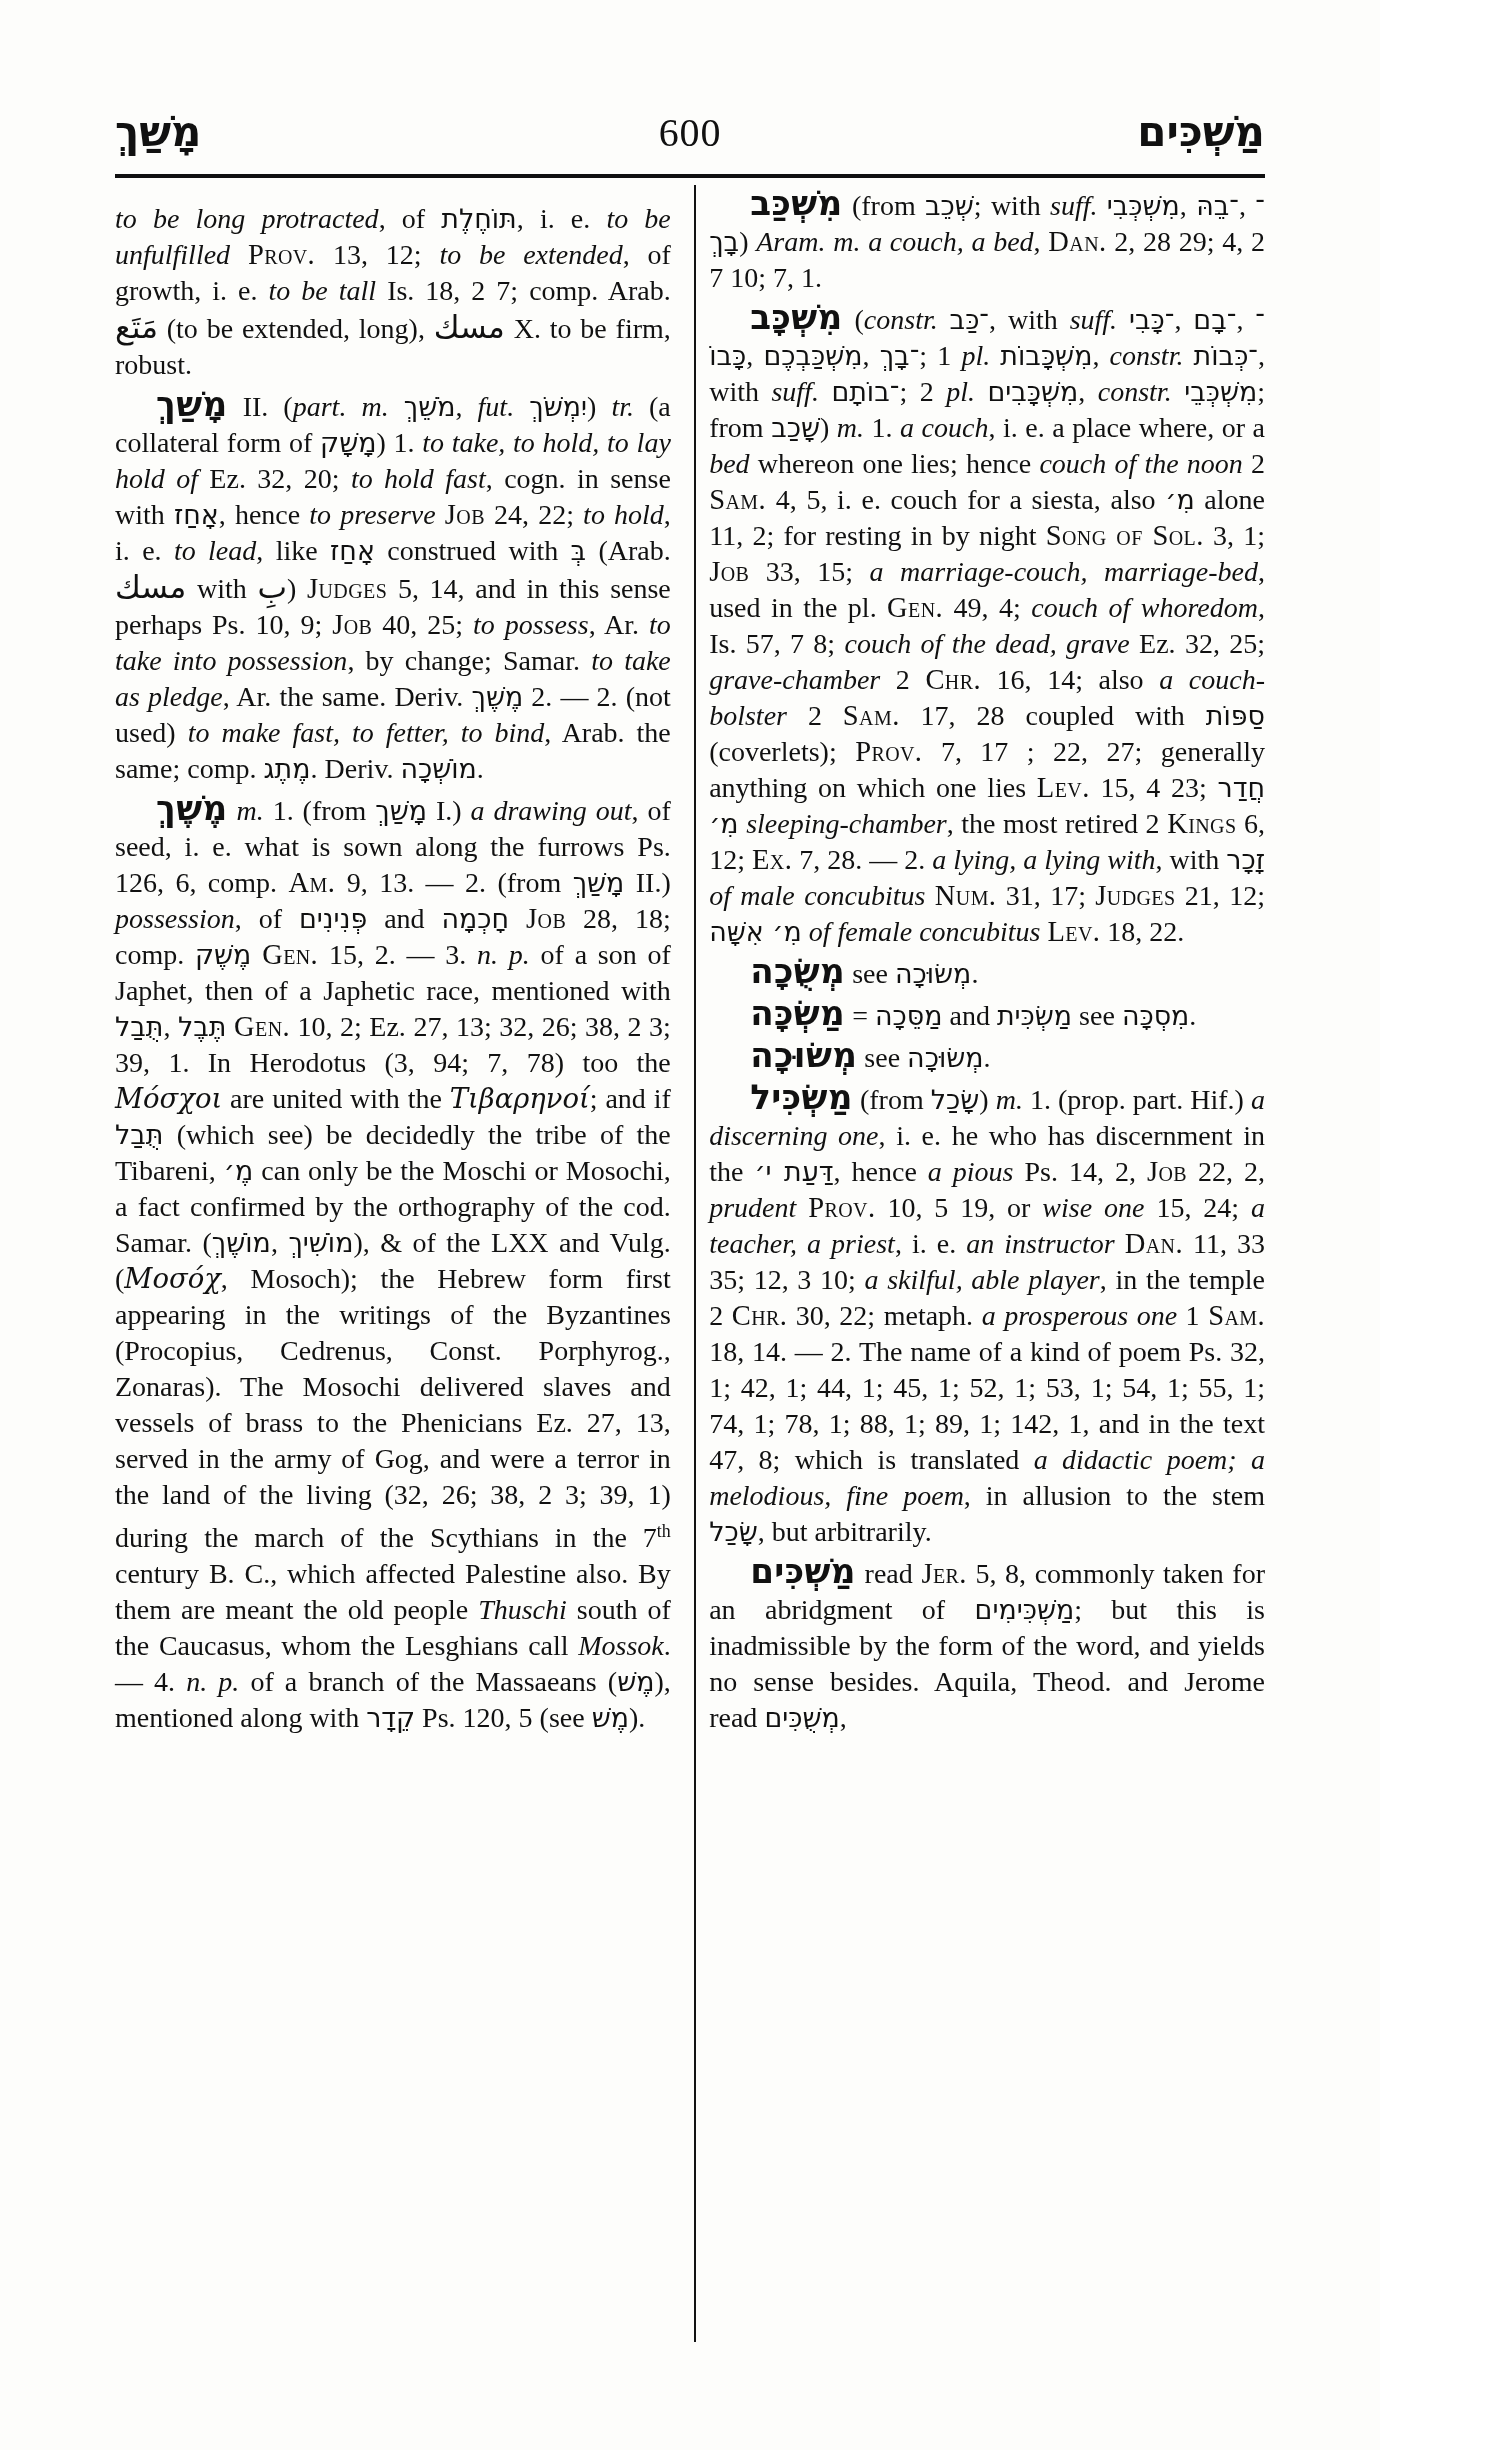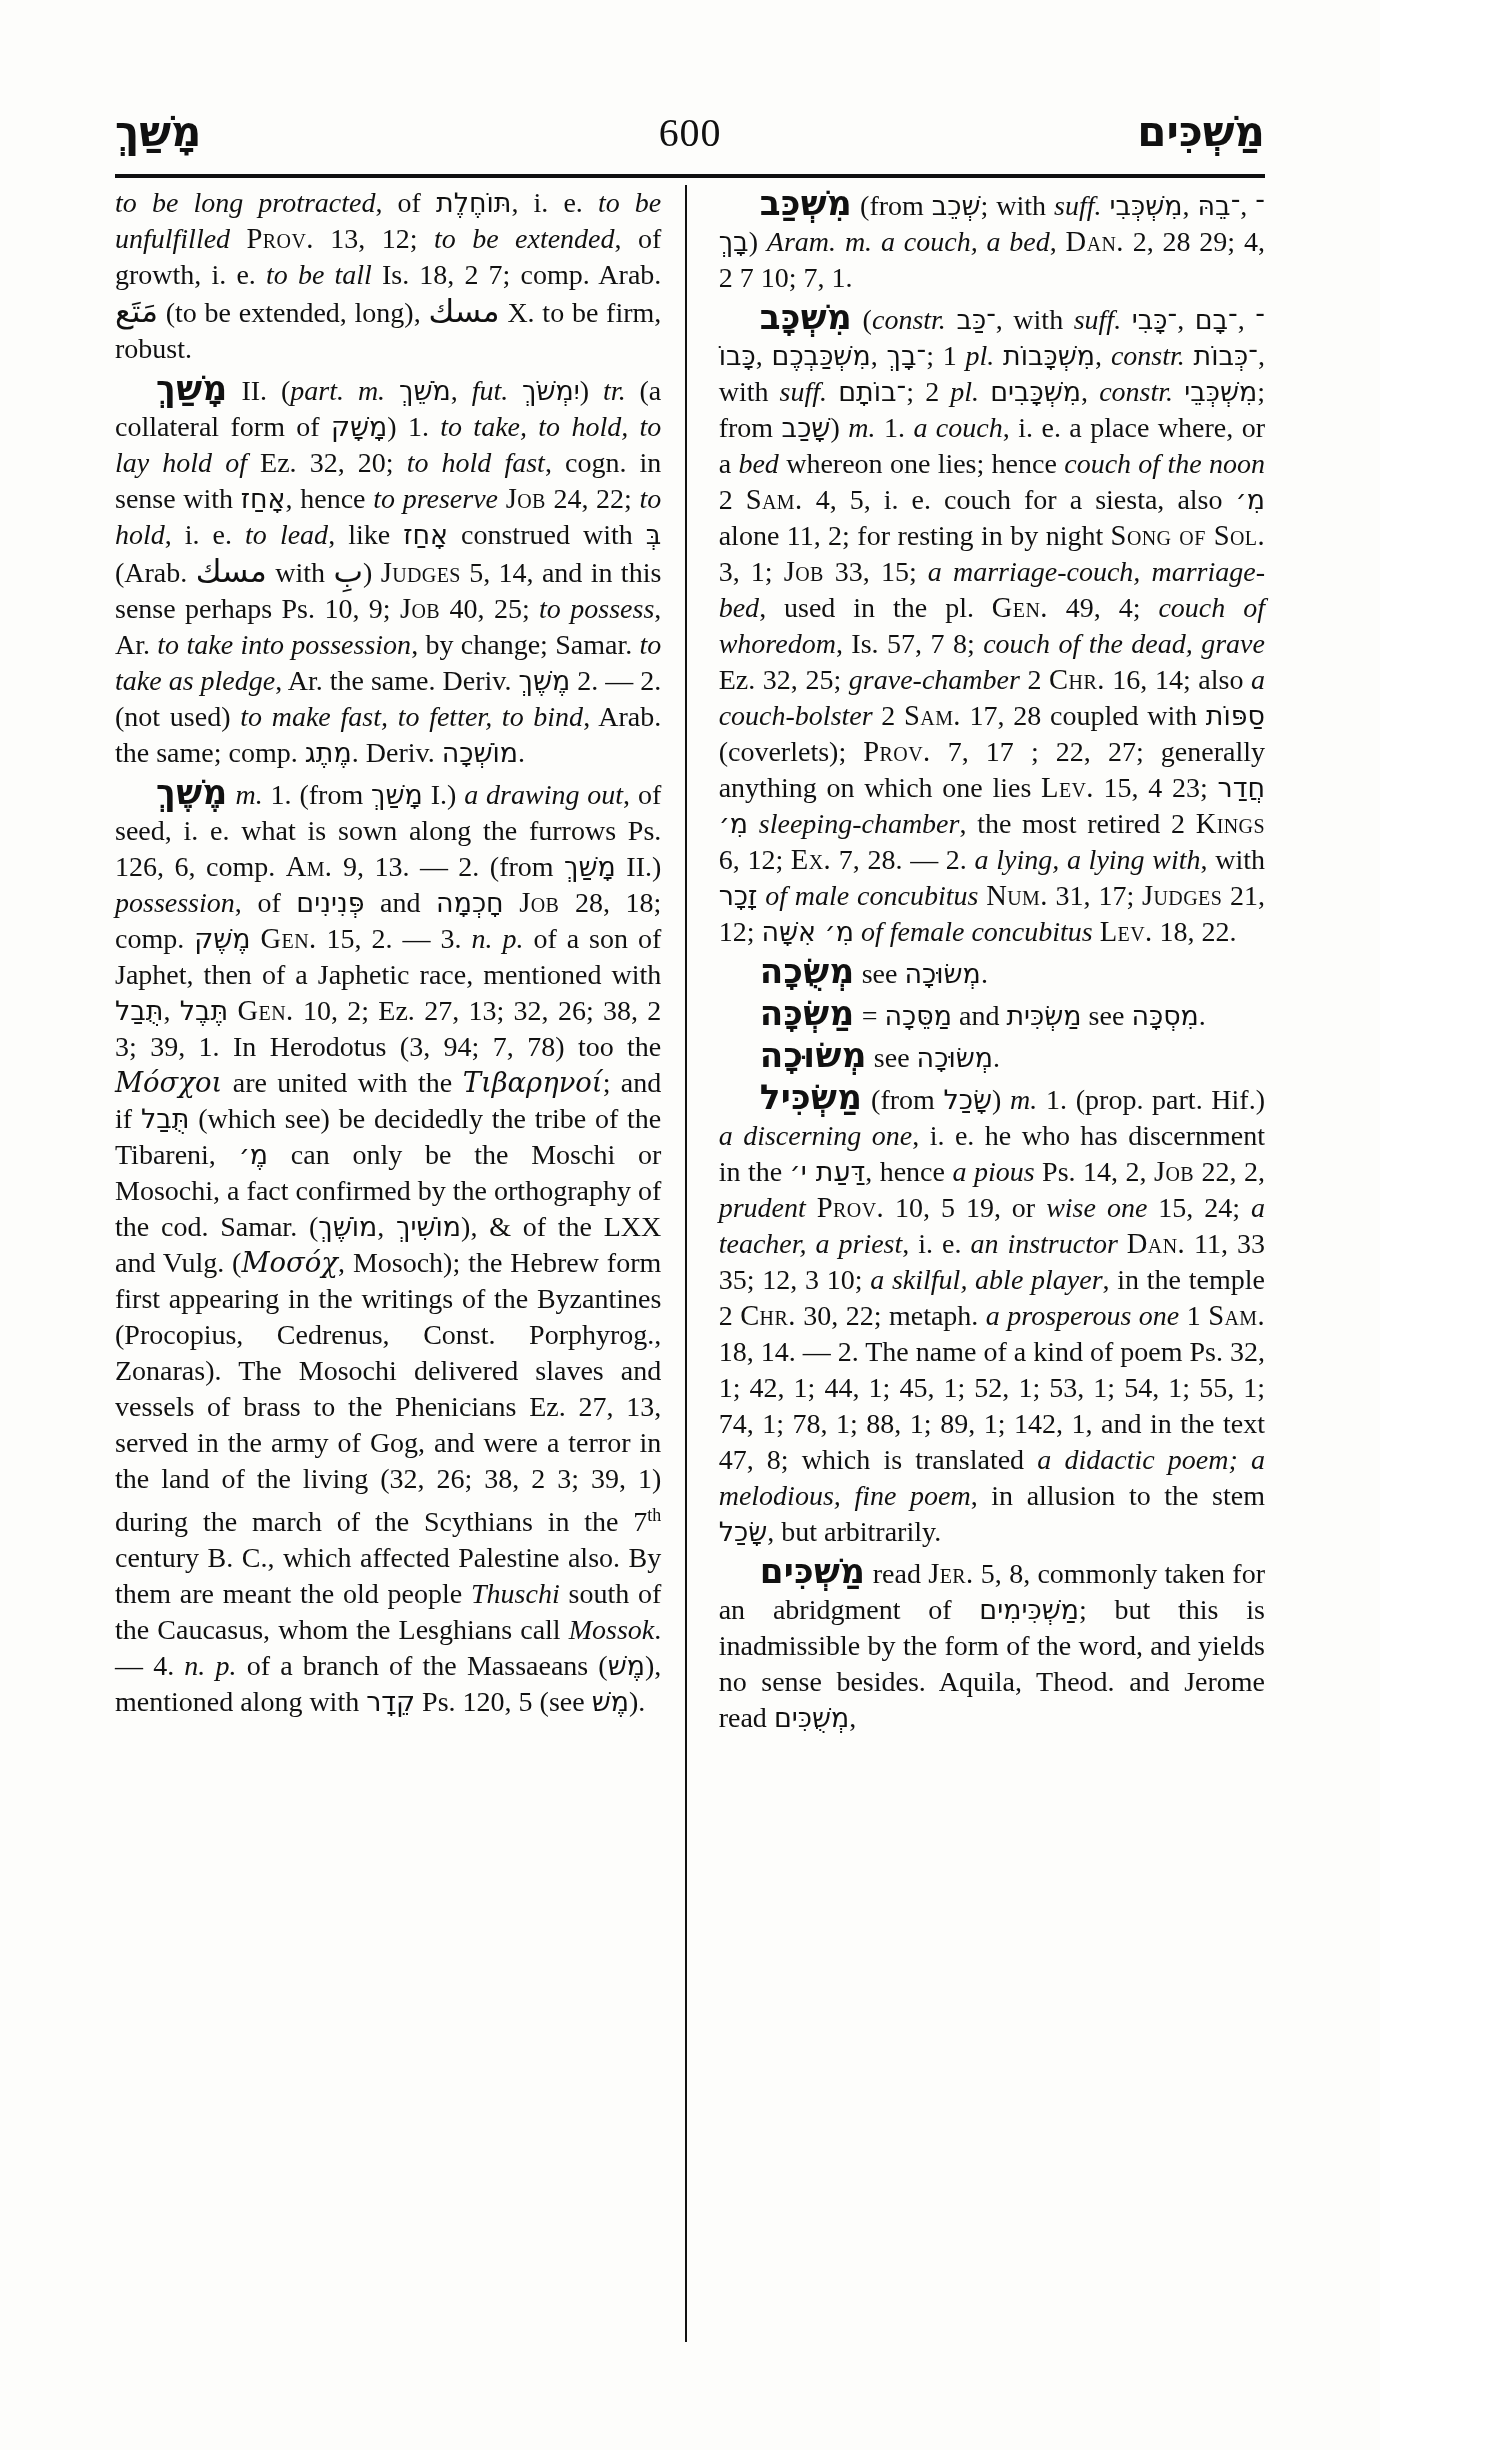--- a/index.html
+++ b/index.html
@@ -57,23 +57,23 @@
   }
   .col {
     width:559px;
     font-size:28px;
     line-height:36px;
     text-align:justify;
     text-justify:inter-word;
     hyphens:manual;
   }
   .col.left  { padding-right:23.4px; }
-  .col.right { padding-left:32px; border-left:2.7px solid #121212; }
+  .col.right { padding-left:13px; border-left:2.7px solid #121212; }
   .para { margin:0 0 0 0; text-indent:41px; }
-  .para.flush { text-indent:0; }
+  .para.flush { text-indent:0;margin-top:16px; }
   .para + .para { margin-top:3px; }
   
   .it  { font-style:italic; }
   .sc  { font-variant:small-caps; font-size:1.02em; letter-spacing:0.4px; }
   .heb {
     font-family:"DejaVu Sans",sans-serif;
     direction:rtl; unicode-bidi:isolate;
     font-size:0.96em;
   }
   .hw {

